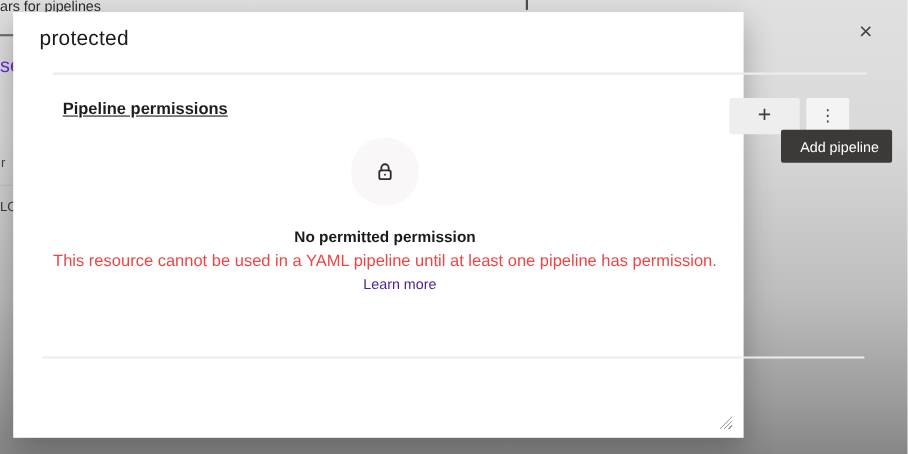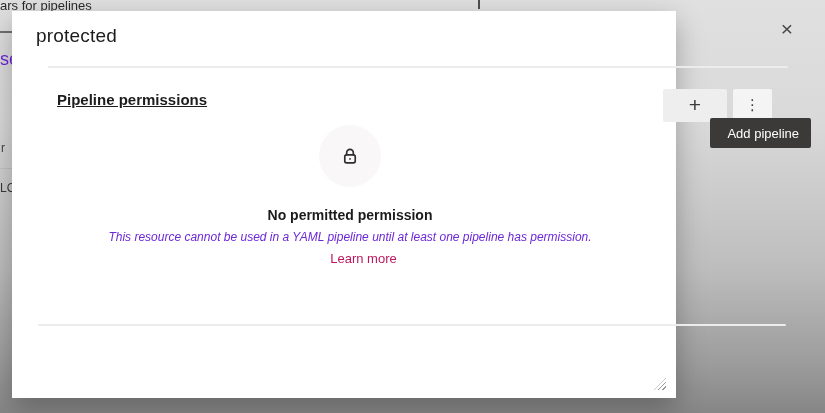--- a/index.html
+++ b/index.html
@@ -57,22 +57,22 @@
   }
   .tooltip span{color:#ffffff;font-size:13px;white-space:nowrap;}
   .icon-circle{
     position:absolute;left:307px;top:114px;width:62px;height:62px;border-radius:50%;
     background:#f9f7f8;display:flex;align-items:center;justify-content:center;
   }
   .empty-state{
     position:absolute;left:26px;top:196px;width:624px;text-align:center;color:#232323;
   }
   .es-title{font-size:14px;font-weight:700;color:#1b1b1b;margin-bottom:6px;}
-  .es-line{font-size:12px;line-height:17px;color:#6d28d9;font-style:italic;}
-  .learn-more{display:inline-block;margin-top:5px;font-size:13px;color:#be185d;text-decoration:none;cursor:pointer;margin-left:27px;}
+  .es-line{font-size:15px;line-height:17px;color:#ef4444;}
+  .learn-more{display:inline-block;margin-top:5px;font-size:13px;color:#4c1d95;text-decoration:none;cursor:pointer;margin-left:27px;}
   .resize-handle{
     position:absolute;right:10px;bottom:8px;width:12px;height:12px;cursor:nwse-resize;
     background:repeating-linear-gradient(-45deg,transparent 0 2px,#9b9b9b 2px 3px);
     clip-path:polygon(100% 0,100% 100%,0 100%);
   }
 </style>
 </head>
 <body>
 
 <div>

